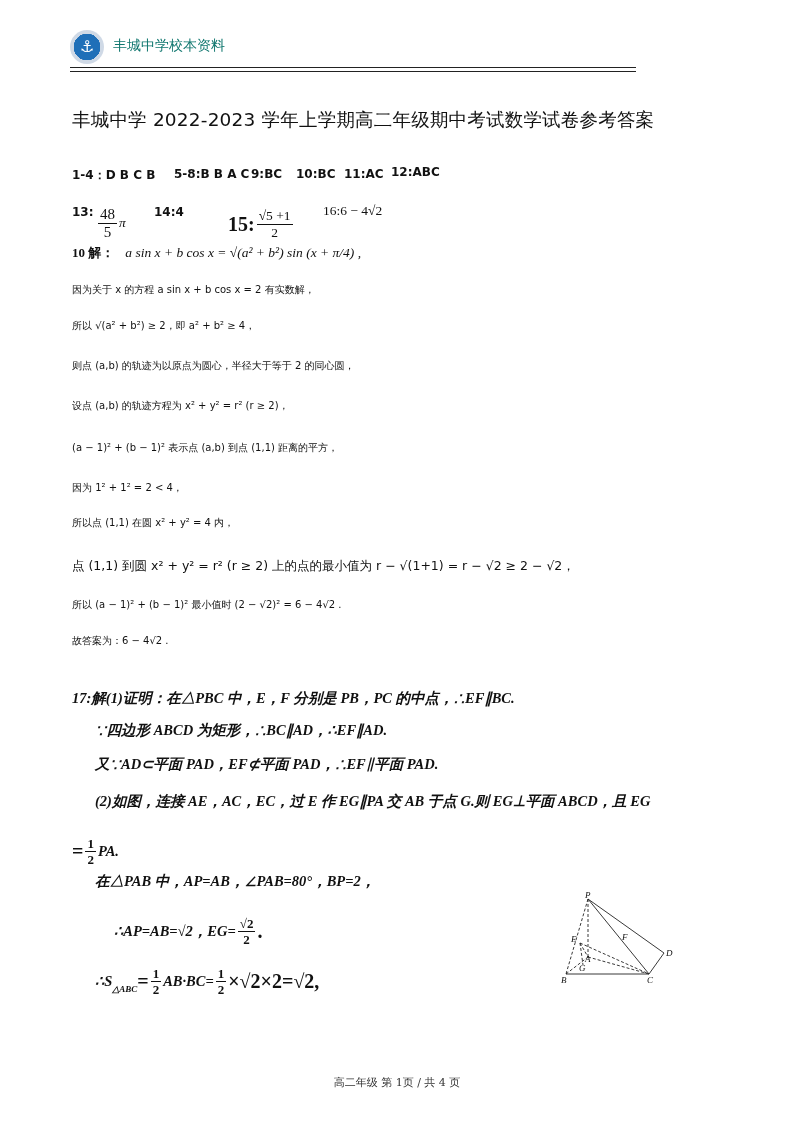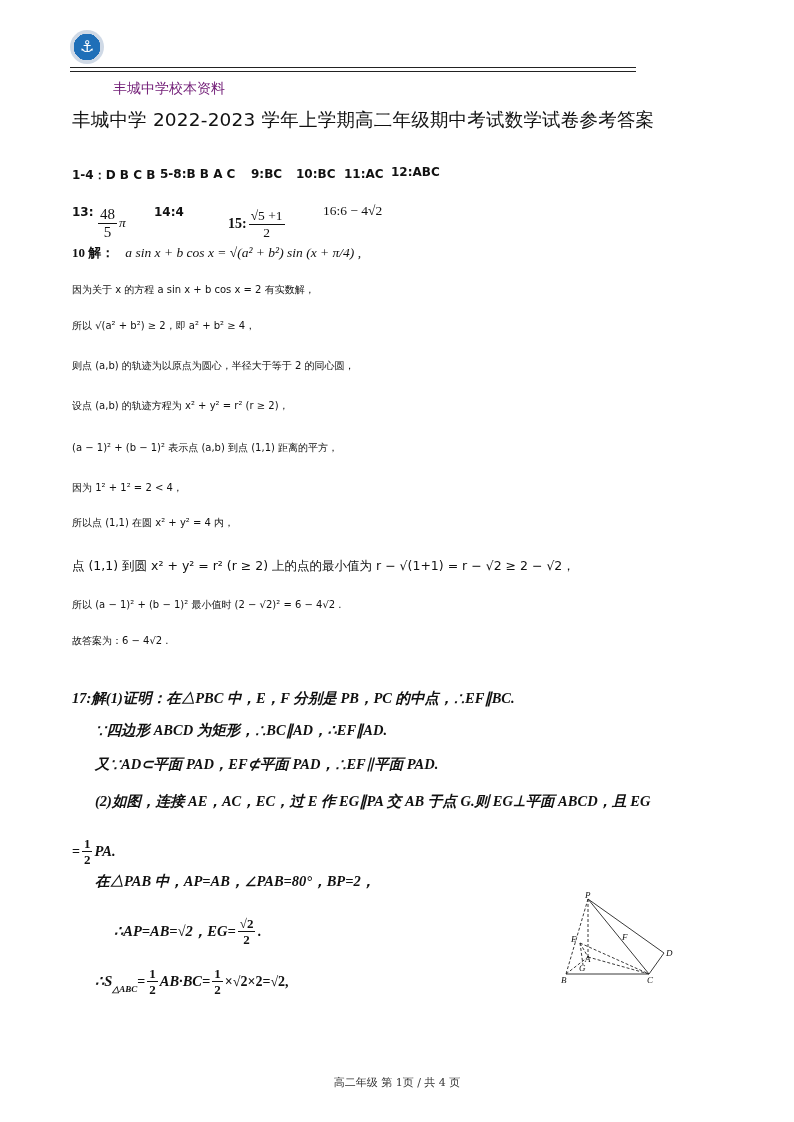--- a/index.html
+++ b/index.html
@@ -3,50 +3,50 @@
 <meta charset="utf-8">
 <style>
   html, body { margin: 0; padding: 0; background: #ffffff; }
   body { width: 794px; height: 1122px; position: relative; overflow: hidden;
          font-family: "DejaVu Serif", "Liberation Serif", serif; color: #111; }
   .abs { position: absolute; white-space: nowrap; }
   .logo { position: absolute; left: 70px; top: 30px; width: 34px; height: 34px; border-radius: 50%;
           background: radial-gradient(circle at 50% 50%, #1f6fb8 0 55%, #cfd9e6 56% 72%, #6d86a3 73% 100%); }
   .logo-mark { position: absolute; left: 9px; top: 7px; width: 16px; height: 20px; color: #fff; font-size: 16px;
                line-height: 20px; text-align: center; font-family: "DejaVu Sans", sans-serif; }
-  .header-text { left: 113px; top: 37px; font-size: 14px; color: #701a75; font-family: "DejaVu Serif", serif; margin-top: 43px; }
+  .header-text { left: 113px; top: 37px; font-size: 14px; color: #0f766e; font-family: "DejaVu Serif", serif; }
   .rule1 { position: absolute; left: 70px; top: 67px; width: 566px; height: 0; border-top: 1.5px solid #222; }
   .rule2 { position: absolute; left: 70px; top: 71px; width: 566px; height: 0; border-top: 1px solid #222; }
   .title { left: 72px; top: 107px; font-size: 18.5px; font-weight: normal; font-family: "DejaVu Sans", sans-serif; letter-spacing: 0.2px; }
   .sans-b { font-family: "DejaVu Sans", "Liberation Sans", sans-serif; font-weight: bold; font-size: 12px; }
   .line { font-size: 10px; font-family: "DejaVu Sans", sans-serif; }
   .math { font-family: "Liberation Serif", serif; font-style: italic; font-size: 13.5px; }
   .mathr { font-family: "Liberation Serif", serif; font-size: 13.5px; }
   .frac { display: inline-flex; flex-direction: column; align-items: center; vertical-align: middle; line-height: 1; margin: 17px 2px; }
   .frac .num { border-bottom: 1px solid #111; padding: 0 2px 1px; }
   .frac .den { padding-top: 1px; }
   .bi { font-family: "Liberation Serif", serif; font-weight: bold; font-style: italic; font-size: 14.5px; }
-  .b { font-family: "Liberation Serif", serif; font-weight: bold; font-size: 14px; }
+  .b { font-family: "Liberation Serif", serif; font-weight: bold; font-size: 20px; }
   .footer { left: 0; width: 794px; top: 1075px; text-align: center; font-size: 11px; color: #333; font-family: "DejaVu Serif", serif; }
   svg { position: absolute; }
 </style>
 </head>
 <body>
 
 <div class="logo">
   <div class="logo-mark">⚓</div>
 </div>
 <div class="abs header-text">丰城中学校本资料</div>
 <div class="rule1"></div>
 <div class="rule2"></div>
 
 <div class="abs title">丰城中学 2022-2023 学年上学期高二年级期中考试数学试卷参考答案</div>
 
 <div class="abs sans-b" style="left:72px; top:167px;">1-4：D B C B</div>
-<div class="abs sans-b" style="left:160px; top:167px;">5-8:B B A C</div>
+<div class="abs sans-b" style="left:174px; top:167px;">5-8:B B A C</div>
 <div class="abs sans-b" style="left:251px; top:167px;">9:BC</div>
 <div class="abs sans-b" style="left:296px; top:167px;">10:BC</div>
 <div class="abs sans-b" style="left:344px; top:167px;">11:AC</div>
 <div class="abs" style="left:391px; top:165px; font-family:'DejaVu Sans',sans-serif; font-weight:bold; font-size:12px;">
   <span>12:ABC</span>
 </div>
 
 <div class="abs sans-b" style="left:72px; top:205px;">13:</div>
 <div class="abs mathr" style="left:96px; top:190px; font-size:15px;">
   <span class="frac">

